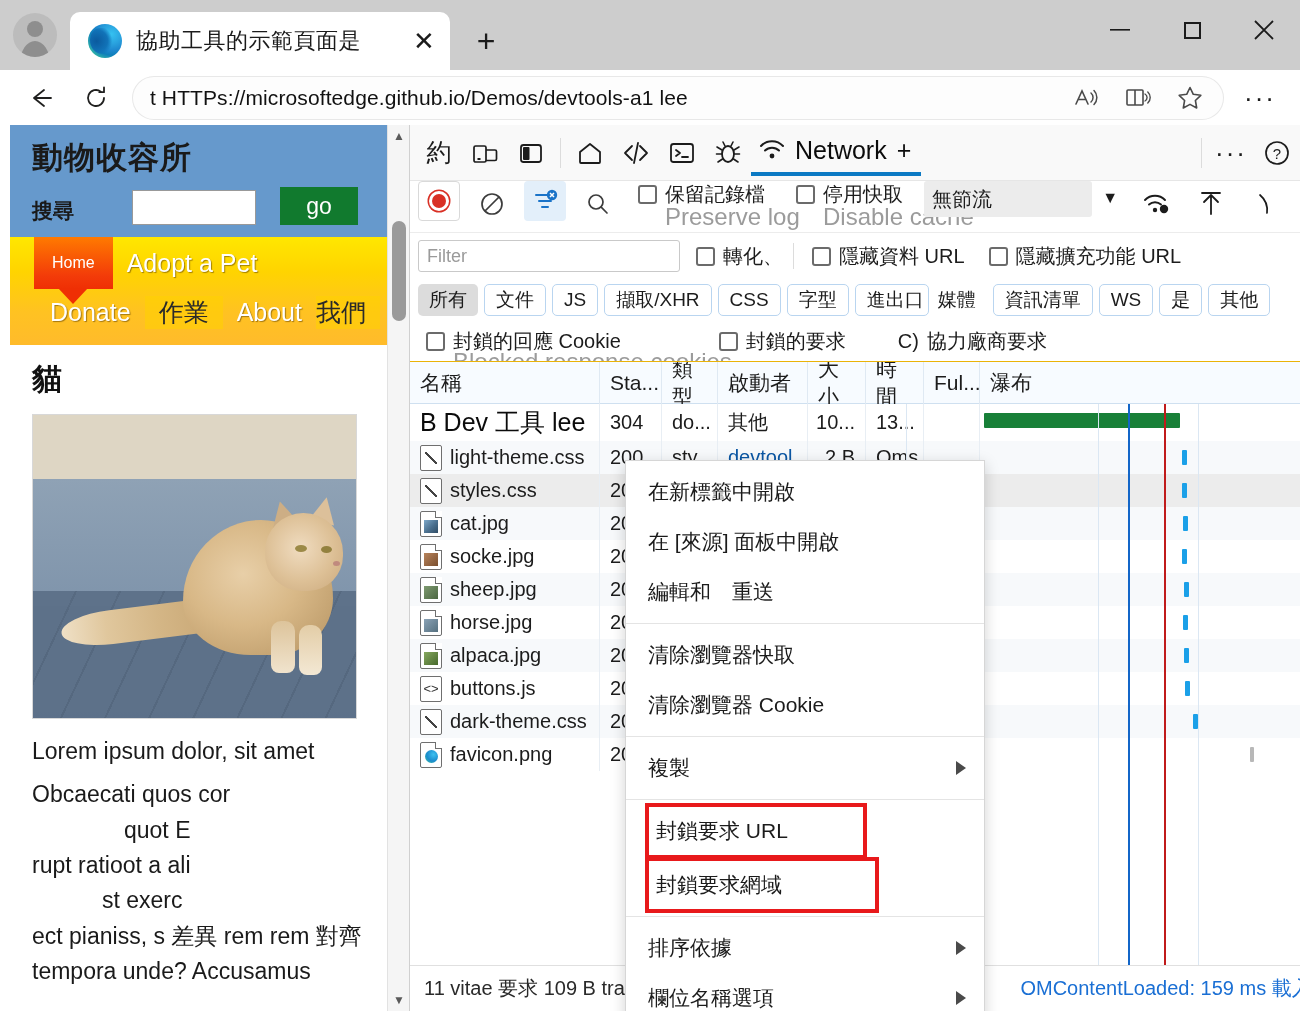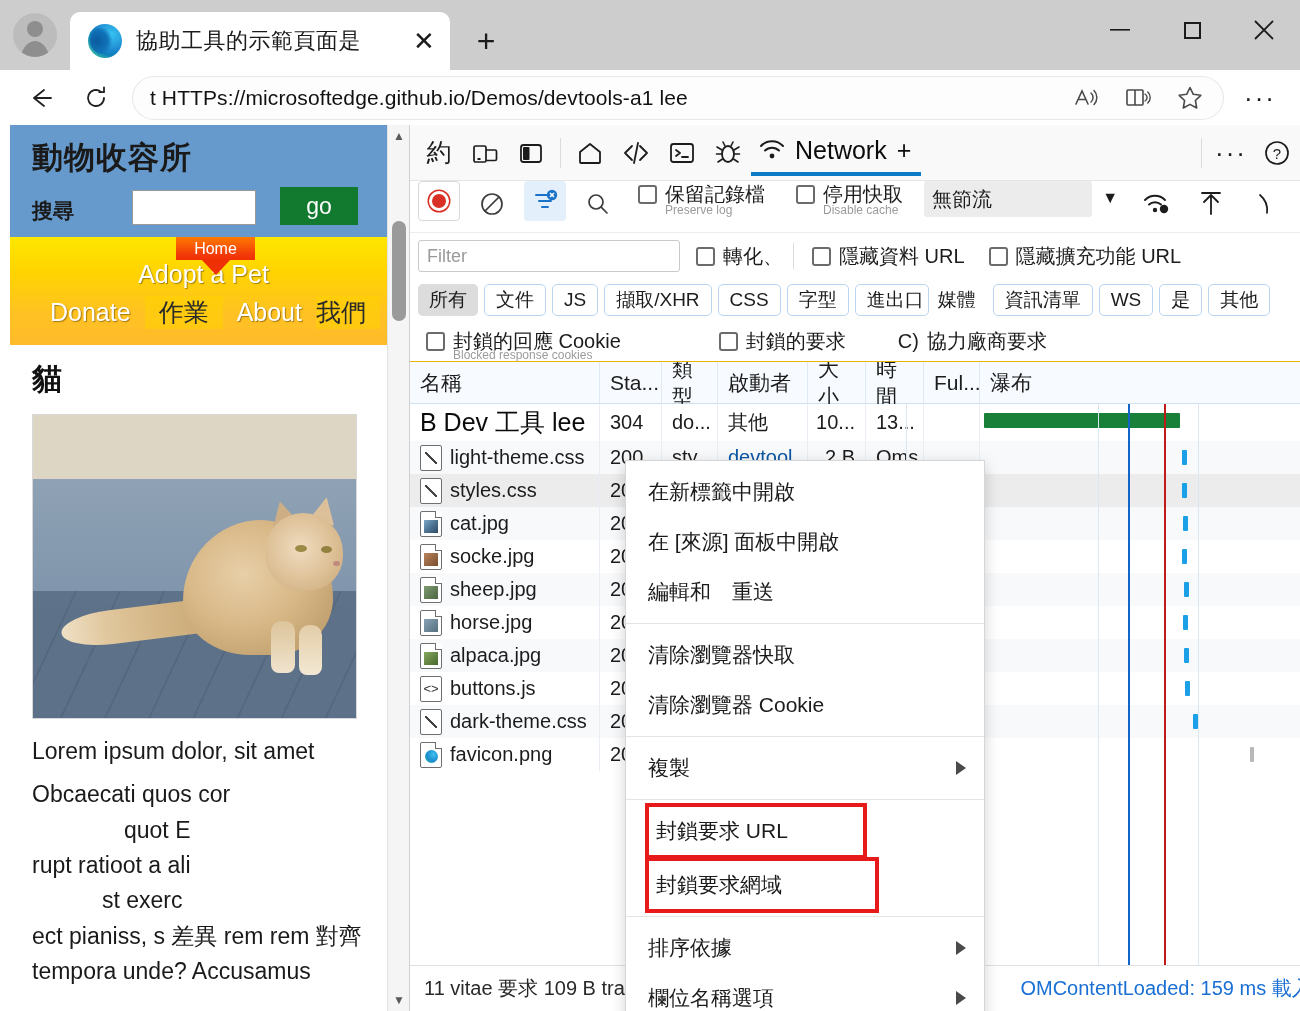--- a/index.html
+++ b/index.html
@@ -118,21 +118,21 @@
   }
   .go-btn {
     margin-left: 24px; width: 78px; height: 38px; background: #117a2e;
     color: #fff; font-size: 23px; display: flex; align-items: center;
     justify-content: center; border: none; font-family: inherit;
   }
   .nav-bar {
     background: linear-gradient(180deg,#ffe700 0%, #ffd400 32%, #ffc222 70%, #ffbb2b 100%);
     padding: 0 0 10px 0; position: relative;
   }
-  .nav-row1 { display: flex; align-items: center; height: 52px; flex-direction: column; }
+  .nav-row1 { display: flex; align-items: center; height: 52px; }
   .nav-row2 { display: flex; align-items: center; height: 46px; }
   .nav-item {
     font-size: 25px; color: #ffffff; text-shadow: 1px 1px 1px rgba(90,60,0,.55);
     padding: 0 14px; white-space: nowrap;
   }
   .nav-home {
     background: linear-gradient(180deg,#ff7a00 0%, #f33b09 75%, #ef2f04 100%);
     color:#ffffff; height: 52px; display:flex; align-items:center; padding: 0 18px;
     margin-left: 24px; position: relative;
   }
@@ -244,21 +244,21 @@
   .dt-rec-dot { width: 14px; height: 14px; background: #d93025; border-radius: 50%; box-shadow: 0 0 0 3px #fff, 0 0 0 4.5px #d93025; }
   .dt-filter-on {
     width: 42px; height: 40px; display: flex; align-items: center; justify-content: center;
     background: #e3effa; border-radius: 4px; position: relative;
   }
   .cb {
     width: 19px; height: 19px; border: 2px solid #6b6b6b; border-radius: 3px;
     background: #fff; flex: 0 0 19px;
   }
   .cb-lbl { font-size: 20px; color: #1c1c1c; margin-left: 8px; white-space: nowrap; }
-  .cb-lbl-faded { font-size: 12px; color: #9b9b9b; position: absolute; left: 0; top: 12px; white-space: nowrap; }
+  .cb-lbl-faded { font-size: 24px; color: #9b9b9b; position: absolute; left: 0; top: 12px; white-space: nowrap; }
   .cbgrp { display: flex; align-items: center; margin-left: 8px; position: relative; }
   .throttle {
     margin-left: 12px; width: 168px; height: 36px; background: #ececec;
     border-radius: 3px; display: flex; align-items: center; padding: 0 8px;
     font-size: 20px; color: #1c1c1c; position: relative;
   }
   .throttle-caret { position: absolute; right: -26px; top: 8px; font-size: 16px; color:#1c1c1c; }
 
   .dt-filterbar {
     height: 46px; display: flex; align-items: center; padding: 0 8px;

